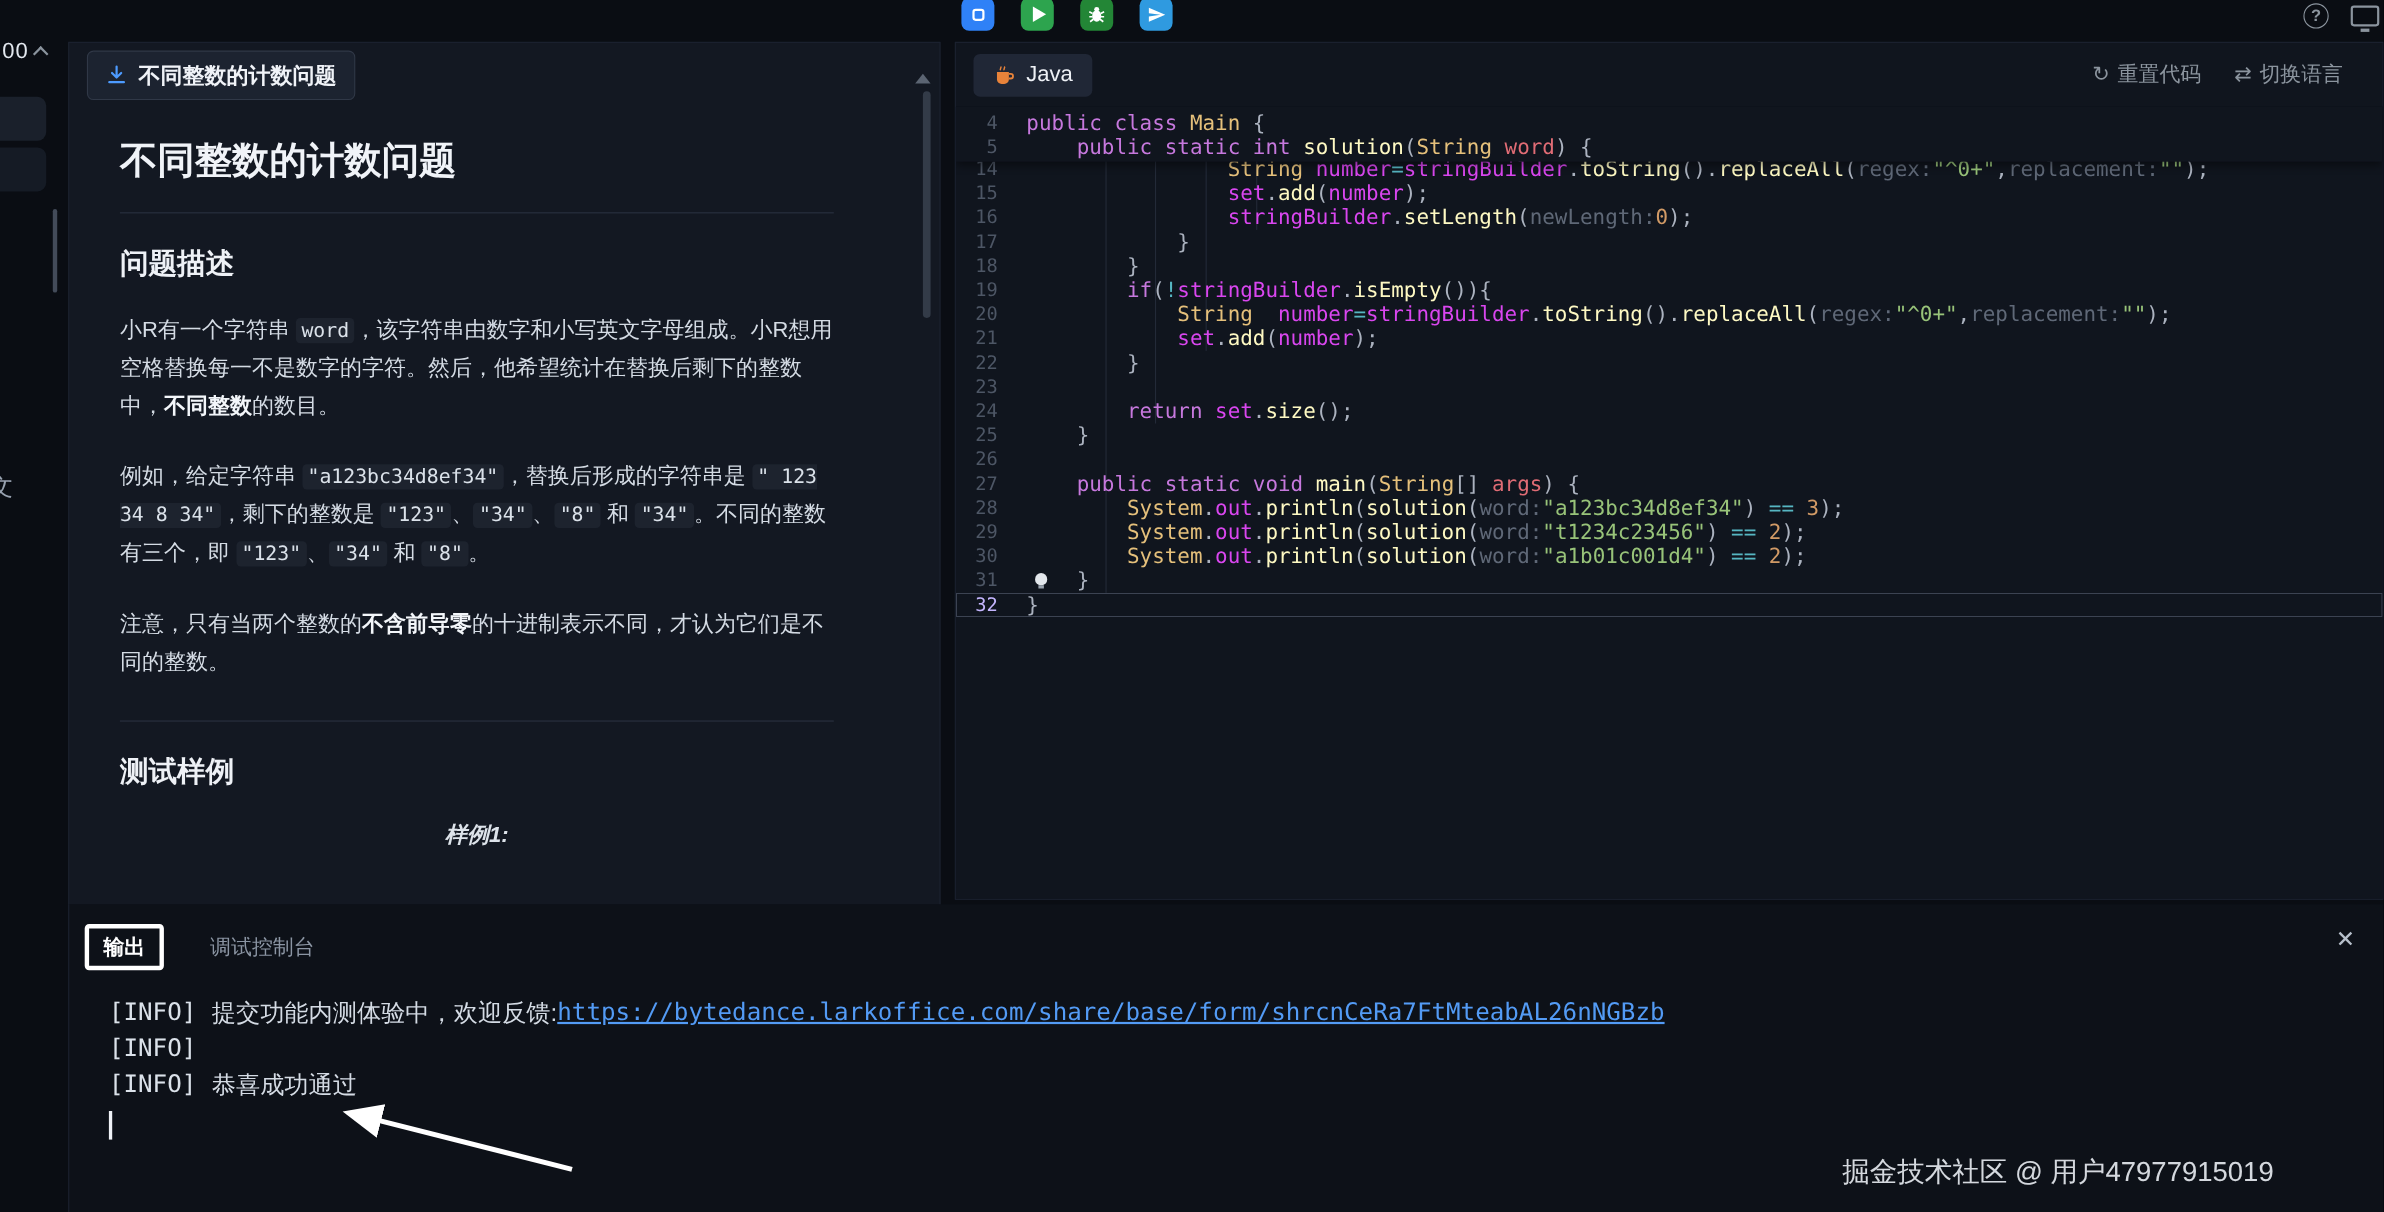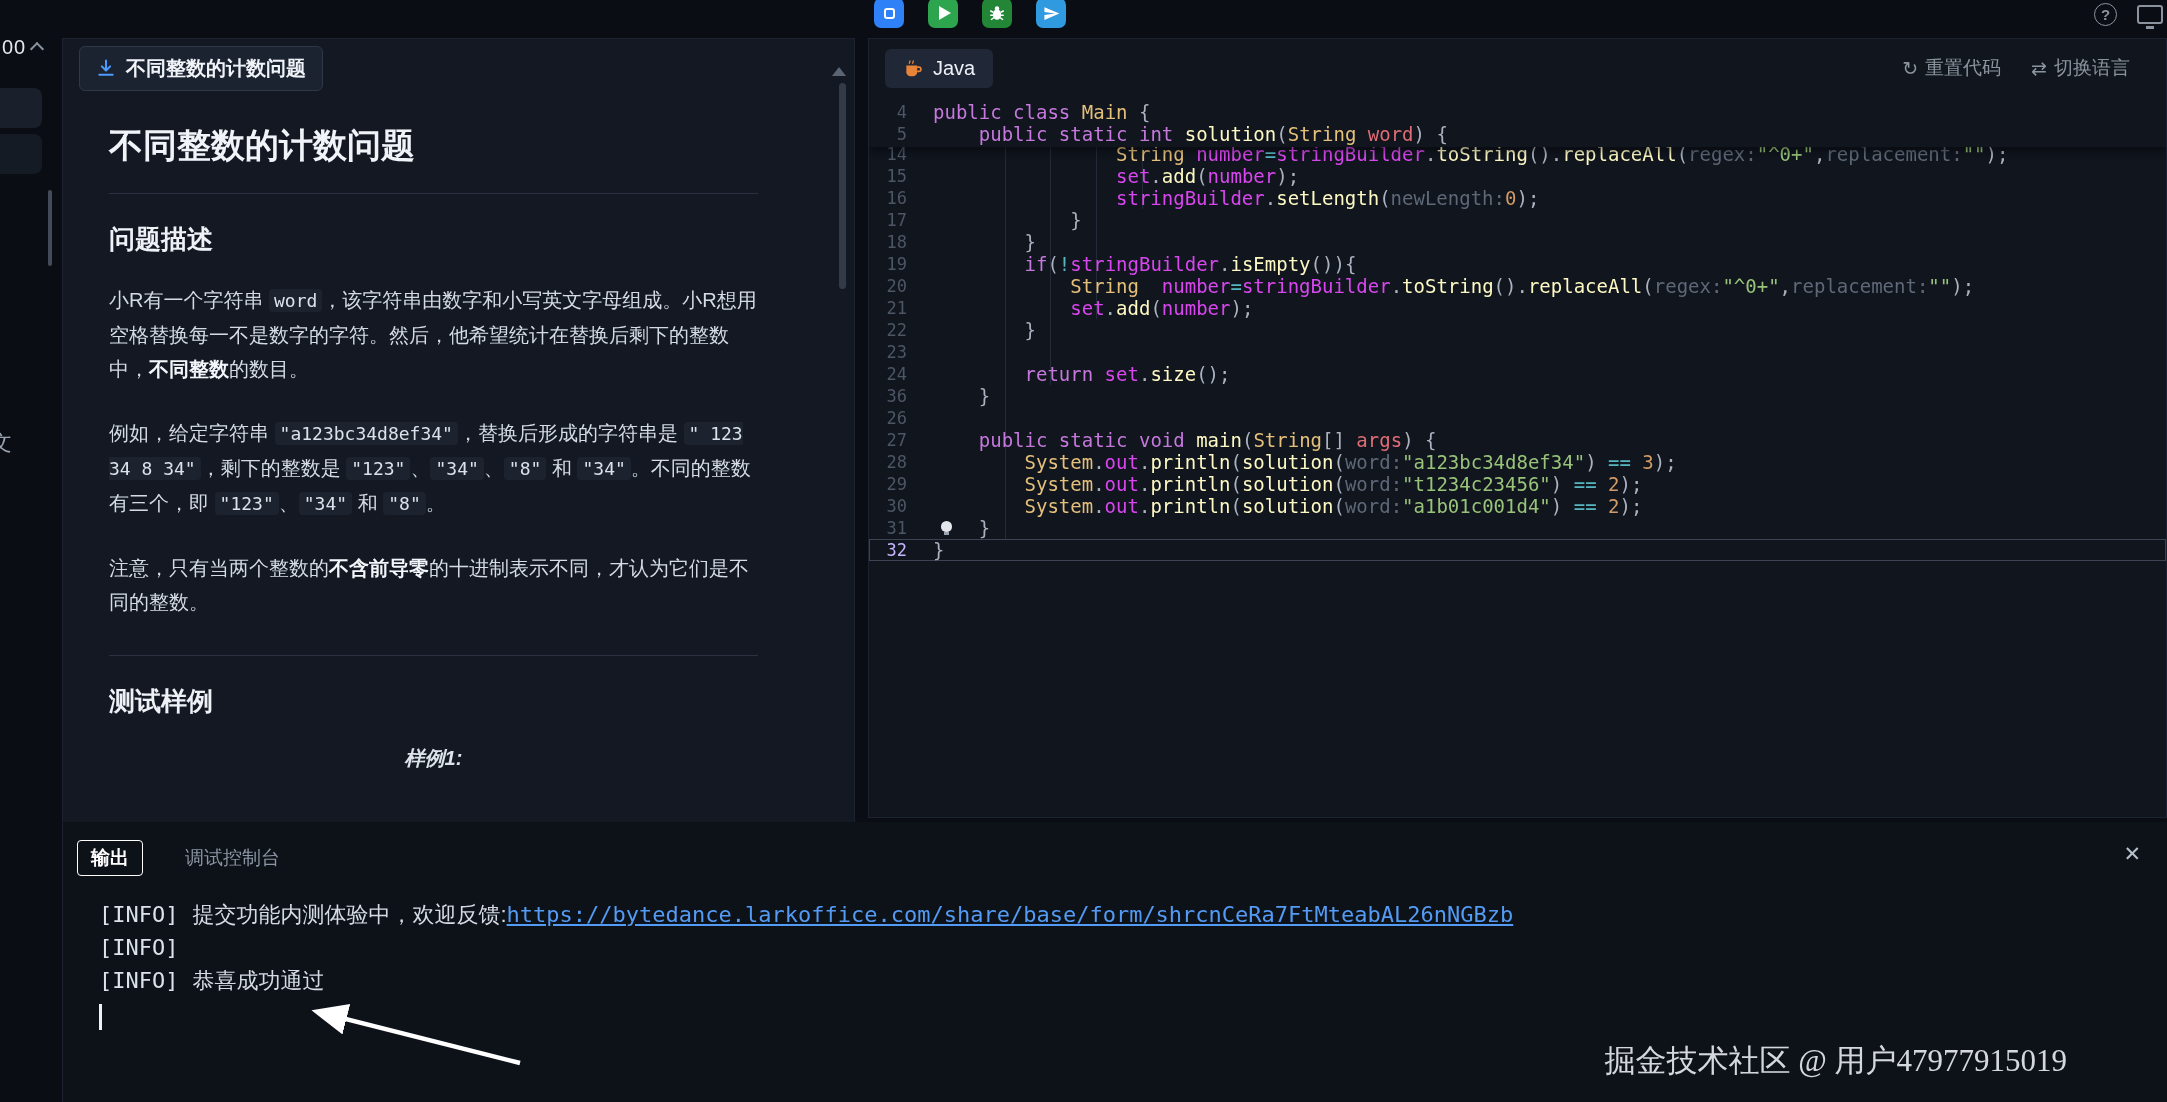--- a/index.html
+++ b/index.html
@@ -69,30 +69,30 @@
   .tk-fn { color:#fef9c3; } .tk-va { color:#d946ef;text-align:center; } .tk-pr { color:#e06c75; }
   .tk-st { color:#98c379; } .tk-nu { color:#d19a66; } .tk-op { color:#56b6c2; }
   .tk-hint { color:#5f6877; }
   .guide { position:absolute; width:1px; background:#232a38; z-index:0; }
   .bulb { position:absolute; left:72px; top:4px; width:11px; height:11px; background:#e3e7ec; border-radius:50% 50% 45% 45%; }
   .bulb:after { content:""; position:absolute; left:3px; top:11px; width:5px; height:3px; background:#9aa3ae; }
 
   
   .console { position:absolute; left:62px; top:822px; width:2105px; height:280px; background:#0d1118; border-left:1px solid #1c2230; }
   .console-tabs { display:flex; gap:42px; align-items:center; padding:18px 0 14px 14px; }
-  .tab-output { font-size:19px; font-weight:bold; color:#fff; border:1px solid #ffffff; border-radius:4px; padding:4px 13px; cursor:pointer; }
+  .tab-output { font-size:19px; font-weight:bold; color:#fff; border:4px solid #ffffff; border-radius:4px; padding:4px 13px; cursor:pointer; }
   .tab-debug { font-size:19px; color:#8b95a3; cursor:pointer; }
   .console-close { position:absolute; right:26px; top:20px; font-size:21px; color:#b7c0cb; cursor:pointer; }
   .console-body { padding:8px 0 0 36px; }
   .console-line { height:33px; display:flex; align-items:center; font-size:22px; color:#d4dbe4; }
   .console-tag { font-family:"DejaVu Sans Mono", monospace; margin-right:14px; color:#dbe2ea; }
   .console-link { font-family:"DejaVu Sans Mono", monospace; color:#539bf5; text-decoration:underline; cursor:pointer; }
   .cursor-bar { width:3px; height:26px; background:#eef1f6; margin-top:7px; }
 
-  .watermark { position:absolute; right:100px; bottom:20px; font-size:31px; color:#e4e8ed; opacity:.93;font-family:Liberation Serif, serif; }
+  .watermark { position:absolute; right:100px; bottom:20px; font-size:25px; color:#e4e8ed; opacity:.93; }
   .arrow-svg { position:absolute; left:0; top:0; pointer-events:none; z-index:40; }
 
   .device-icon { width:26px; height:19px; border:2px solid #8b949e; border-radius:3px; position:relative; }
   .device-icon:after { content:""; position:absolute; left:7px; top:19px; width:8px; height:3px; background:#8b949e; }
 </style>
 </head>
 <body>
 
 <div class="page">
 
@@ -190,21 +190,21 @@
           <div class="code-line"><span class="gutter">15</span><span class="code-text"><span class="tk-pl">                </span><span class="tk-va">set</span><span class="tk-pl">.</span><span class="tk-fn">add</span><span class="tk-pl">(</span><span class="tk-va">number</span><span class="tk-pl">);</span></span></div>
           <div class="code-line"><span class="gutter">16</span><span class="code-text"><span class="tk-pl">                </span><span class="tk-va">stringBuilder</span><span class="tk-pl">.</span><span class="tk-fn">setLength</span><span class="tk-pl">(</span><span class="tk-hint">newLength:</span><span class="tk-nu">0</span><span class="tk-pl">);</span></span></div>
           <div class="code-line"><span class="gutter">17</span><span class="code-text"><span class="tk-pl">            }</span></span></div>
           <div class="code-line"><span class="gutter">18</span><span class="code-text"><span class="tk-pl">        }</span></span></div>
           <div class="code-line"><span class="gutter">19</span><span class="code-text"><span class="tk-pl">        </span><span class="tk-kw">if</span><span class="tk-pl">(</span><span class="tk-op">!</span><span class="tk-va">stringBuilder</span><span class="tk-pl">.</span><span class="tk-fn">isEmpty</span><span class="tk-pl">()){</span></span></div>
           <div class="code-line"><span class="gutter">20</span><span class="code-text"><span class="tk-pl">            </span><span class="tk-ty">String</span><span class="tk-pl">  </span><span class="tk-va">number</span><span class="tk-op">=</span><span class="tk-va">stringBuilder</span><span class="tk-pl">.</span><span class="tk-fn">toString</span><span class="tk-pl">().</span><span class="tk-fn">replaceAll</span><span class="tk-pl">(</span><span class="tk-hint">regex:</span><span class="tk-st">"^0+"</span><span class="tk-pl">,</span><span class="tk-hint">replacement:</span><span class="tk-st">""</span><span class="tk-pl">);</span></span></div>
           <div class="code-line"><span class="gutter">21</span><span class="code-text"><span class="tk-pl">            </span><span class="tk-va">set</span><span class="tk-pl">.</span><span class="tk-fn">add</span><span class="tk-pl">(</span><span class="tk-va">number</span><span class="tk-pl">);</span></span></div>
           <div class="code-line"><span class="gutter">22</span><span class="code-text"><span class="tk-pl">        }</span></span></div>
           <div class="code-line"><span class="gutter">23</span><span class="code-text">&nbsp;</span></div>
           <div class="code-line"><span class="gutter">24</span><span class="code-text"><span class="tk-pl">        </span><span class="tk-kw">return</span><span class="tk-pl"> </span><span class="tk-va">set</span><span class="tk-pl">.</span><span class="tk-fn">size</span><span class="tk-pl">();</span></span></div>
-          <div class="code-line"><span class="gutter">36</span><span class="code-text"><span class="tk-pl">    }</span></span></div>
+          <div class="code-line"><span class="gutter">25</span><span class="code-text"><span class="tk-pl">    }</span></span></div>
           <div class="code-line"><span class="gutter">26</span><span class="code-text">&nbsp;</span></div>
           <div class="code-line"><span class="gutter">27</span><span class="code-text"><span class="tk-pl">    </span><span class="tk-kw">public</span><span class="tk-pl"> </span><span class="tk-kw">static</span><span class="tk-pl"> </span><span class="tk-kw">void</span><span class="tk-pl"> </span><span class="tk-fn">main</span><span class="tk-pl">(</span><span class="tk-ty">String</span><span class="tk-pl">[] </span><span class="tk-pr">args</span><span class="tk-pl">) {</span></span></div>
           <div class="code-line"><span class="gutter">28</span><span class="code-text"><span class="tk-pl">        </span><span class="tk-ty">System</span><span class="tk-pl">.</span><span class="tk-va">out</span><span class="tk-pl">.</span><span class="tk-fn">println</span><span class="tk-pl">(</span><span class="tk-fn">solution</span><span class="tk-pl">(</span><span class="tk-hint">word:</span><span class="tk-st">"a123bc34d8ef34"</span><span class="tk-pl">) </span><span class="tk-op">==</span><span class="tk-pl"> </span><span class="tk-nu">3</span><span class="tk-pl">);</span></span></div>
           <div class="code-line"><span class="gutter">29</span><span class="code-text"><span class="tk-pl">        </span><span class="tk-ty">System</span><span class="tk-pl">.</span><span class="tk-va">out</span><span class="tk-pl">.</span><span class="tk-fn">println</span><span class="tk-pl">(</span><span class="tk-fn">solution</span><span class="tk-pl">(</span><span class="tk-hint">word:</span><span class="tk-st">"t1234c23456"</span><span class="tk-pl">) </span><span class="tk-op">==</span><span class="tk-pl"> </span><span class="tk-nu">2</span><span class="tk-pl">);</span></span></div>
           <div class="code-line"><span class="gutter">30</span><span class="code-text"><span class="tk-pl">        </span><span class="tk-ty">System</span><span class="tk-pl">.</span><span class="tk-va">out</span><span class="tk-pl">.</span><span class="tk-fn">println</span><span class="tk-pl">(</span><span class="tk-fn">solution</span><span class="tk-pl">(</span><span class="tk-hint">word:</span><span class="tk-st">"a1b01c001d4"</span><span class="tk-pl">) </span><span class="tk-op">==</span><span class="tk-pl"> </span><span class="tk-nu">2</span><span class="tk-pl">);</span></span></div>
           <div class="code-line"><span class="gutter">31</span><span class="bulb"></span><span class="code-text"><span class="tk-pl">    }</span></span></div>
           <div class="code-line active"><span class="gutter">32</span><span class="code-text"><span class="tk-pl">}</span></span></div>
         </div>
       <div class="sticky" id="sticky-lines">
           <div class="code-line"><span class="gutter">4</span><span class="code-text"><span class="tk-kw">public</span><span class="tk-pl"> </span><span class="tk-kw">class</span><span class="tk-pl"> </span><span class="tk-ty">Main</span><span class="tk-pl"> {</span></span></div>

